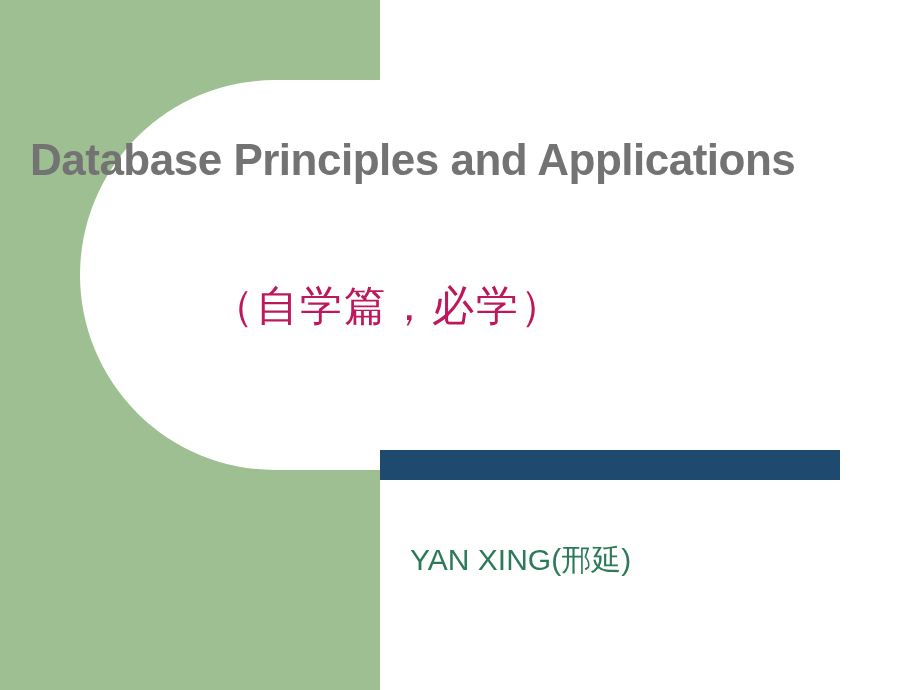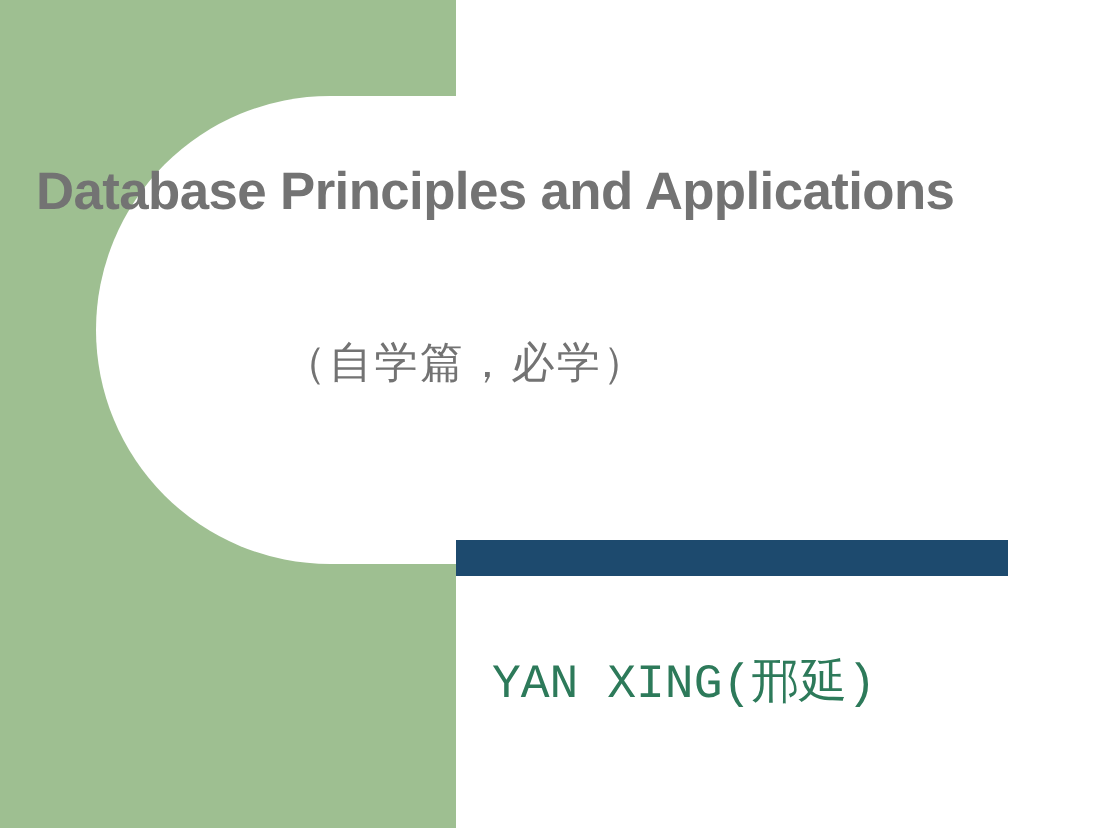--- a/index.html
+++ b/index.html
@@ -42,40 +42,40 @@
       color: #737373;
       font-family: Arial, sans-serif;
       letter-spacing: -0.5px;
     }
     .subtitle {
       position: absolute;
       left: 0;
       top: 278px;
       width: 776px;
       text-align: center;
-      font-size: 36px;
-      color: #737373;
+      font-size: 42px;
+      color: #be185d;
       font-family: "SimSun", serif;
       letter-spacing: 2px;
     }
     .dark-bar {
       position: absolute;
       left: 380px;
       top: 450px;
       width: 460px;
       height: 30px;
       background: #1d4a6e;
     }
     .author {
       position: absolute;
       left: 410px;
       top: 540px;
-      font-size: 40px;
+      font-size: 30px;
       color: #2d7a5a;
-      font-family: Liberation Mono, monospace;
+      font-family: Liberation Sans, sans-serif;
     }
   </style>
 </head>
 <body>
 
 <div class="left-panel"></div>
 <div class="white-cutout"></div>
 
 <div class="title">Database Principles and Applications</div>
 

